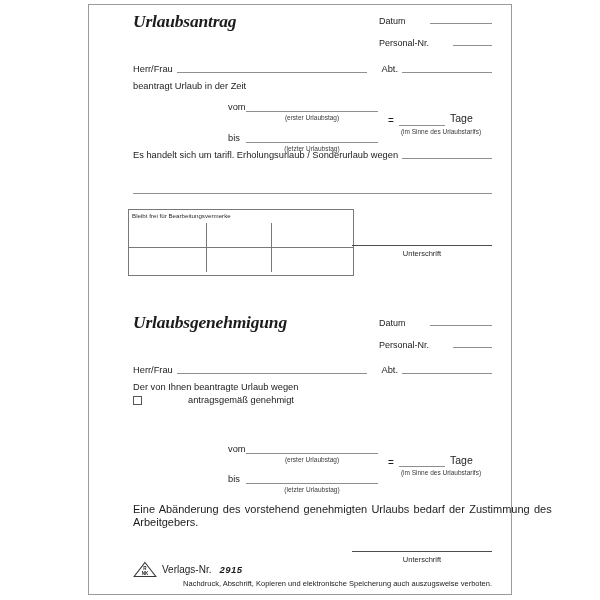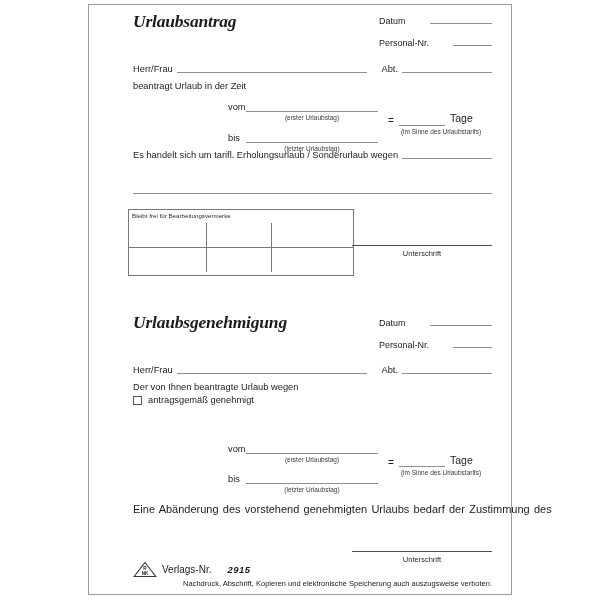--- a/index.html
+++ b/index.html
@@ -19,30 +19,30 @@
   .hint{font-size:6.5px;color:#3a3a3a;text-align:center;white-space:nowrap;}
   .frow{display:flex;align-items:flex-end;}
   .blank{height:0;border-bottom:1px solid #8f8f8f;margin-bottom:2px;}
   .fill{flex:1;}
   .line{height:0;border-bottom:1px solid #8f8f8f;}
   .sigline{height:0;border-bottom:1px solid #4c4c4c;}
   .siglabel{font-size:7.5px;text-align:center;color:#2a2a2a;}
   .lbl{margin-right:4px;}
   .eq{font-size:10px;line-height:1;}
   .tage{font-size:10.5px;line-height:1;}
-  .cbrow{display:flex;align-items:center;}
+  .cbrow{display:flex;align-items:center;gap:40px;}
   .cbox{width:7px;height:7px;border:1px solid #555;background:#fff;margin-right:6px;flex:0 0 auto;}
   .box{border:1.3px solid #787878;background:#fff;}
   .boxlabel{font-size:6.2px;padding:2px 0 0 3px;color:#2a2a2a;white-space:nowrap;}
   .boxh{position:absolute;left:0;right:0;top:37px;border-top:1px solid #787878;}
   .boxv{position:absolute;top:13px;height:49px;border-left:1px solid #787878;}
   .note{font-size:11px;line-height:12.5px;word-spacing:1.2px;white-space:nowrap;}
   .footerrow{display:flex;align-items:center;}
   .verlag{font-size:10px;margin-left:5px;}
-  .verlagnr{font-size:9.5px;font-weight:bold;font-style:italic;margin-left:16px;letter-spacing:0.5px;}
+  .verlagnr{font-size:9.5px;font-weight:bold;font-style:italic;margin-left:8px;letter-spacing:0.5px;}
   .copyright{font-size:7.5px;text-align:right;color:#222;white-space:nowrap;}
 
   
   .s1-title{left:44px;top:8px;}
   .s1-datum{left:290px;top:11px;width:113px;}
   .s1-personal{left:290px;top:33px;width:113px;}
   .s1-hf{left:44px;top:59px;width:359px;}
   .s1-intro{left:44px;top:76px;}
   .s1-vom-label{left:139px;top:97px;}
   .s1-vom-line{left:157px;top:106px;width:132px;}
@@ -172,20 +172,21 @@
   <div class="abs line s2-bis-line"></div>
   <div class="abs hint s2-bis-hint">(letzter Urlaubstag)</div>
 
   <div class="abs eq s2-eq">=</div>
   <div class="abs line s2-tage-line"></div>
   <div class="abs tage s2-tage">Tage</div>
   <div class="abs hint s2-tage-hint">(im Sinne des Urlaubstarifs)</div>
 
   <div class="abs note s2-note">
     <div>Eine Abänderung des vorstehend genehmigten Urlaubs bedarf der Zustimmung des</div>
+    <div style="word-spacing:normal;">Arbeitgebers.</div>
   </div>
 
   <div class="abs sigline s2-sigline"></div>
   <div class="abs siglabel s2-siglabel">Unterschrift</div>
 
   <div class="abs footerrow f-row">
     <svg width="24" height="17" viewBox="0 0 24 17">
       <polygon points="12,1.5 22.8,15.5 1.2,15.5" fill="#ffffff" stroke="#3a3a3a" stroke-width="1.1"></polygon>
       <text x="12" y="9" text-anchor="middle" font-size="4.6" font-weight="bold" fill="#1c1c1c">R</text>
       <text x="12" y="14.4" text-anchor="middle" font-size="4.6" font-weight="bold" fill="#1c1c1c">NK</text>

